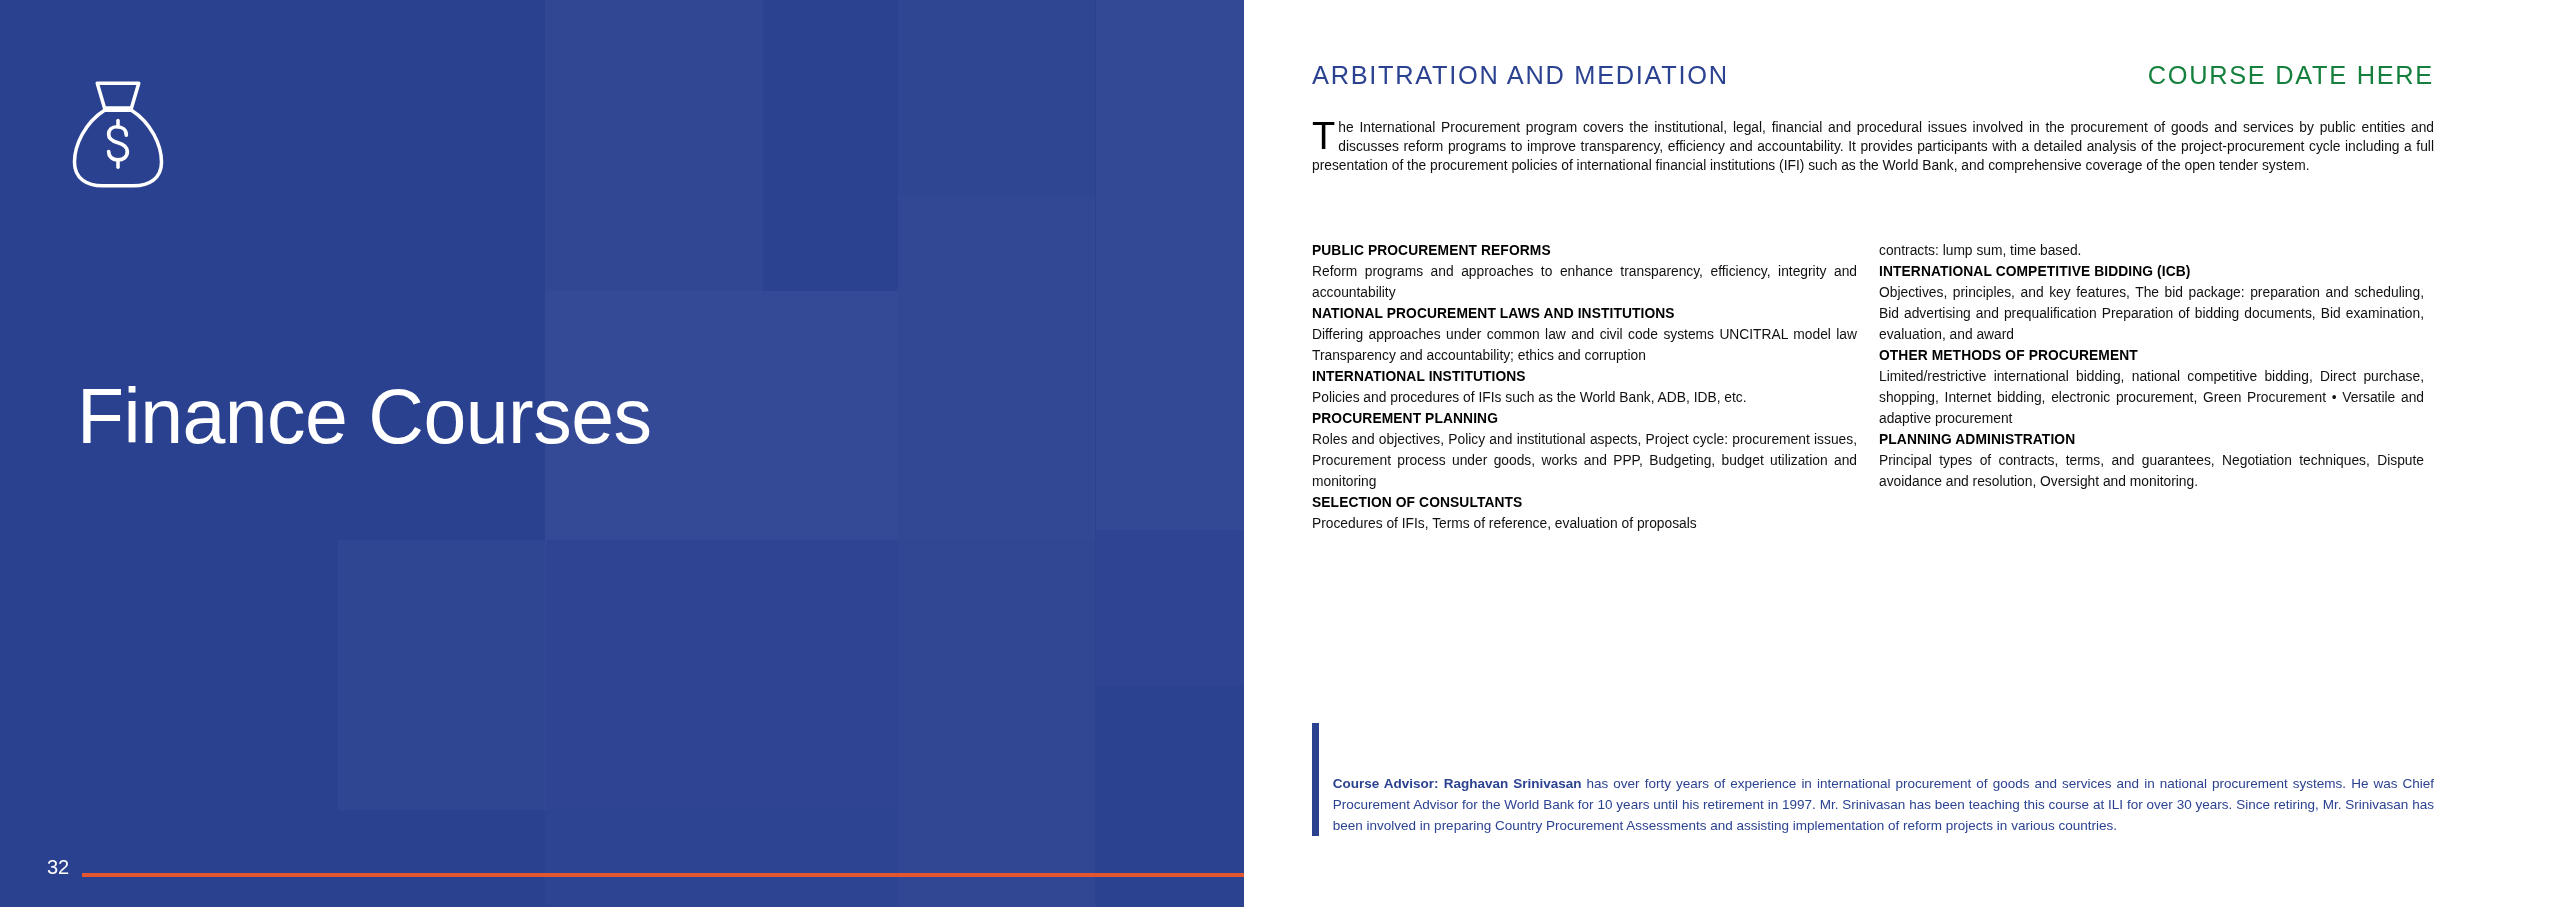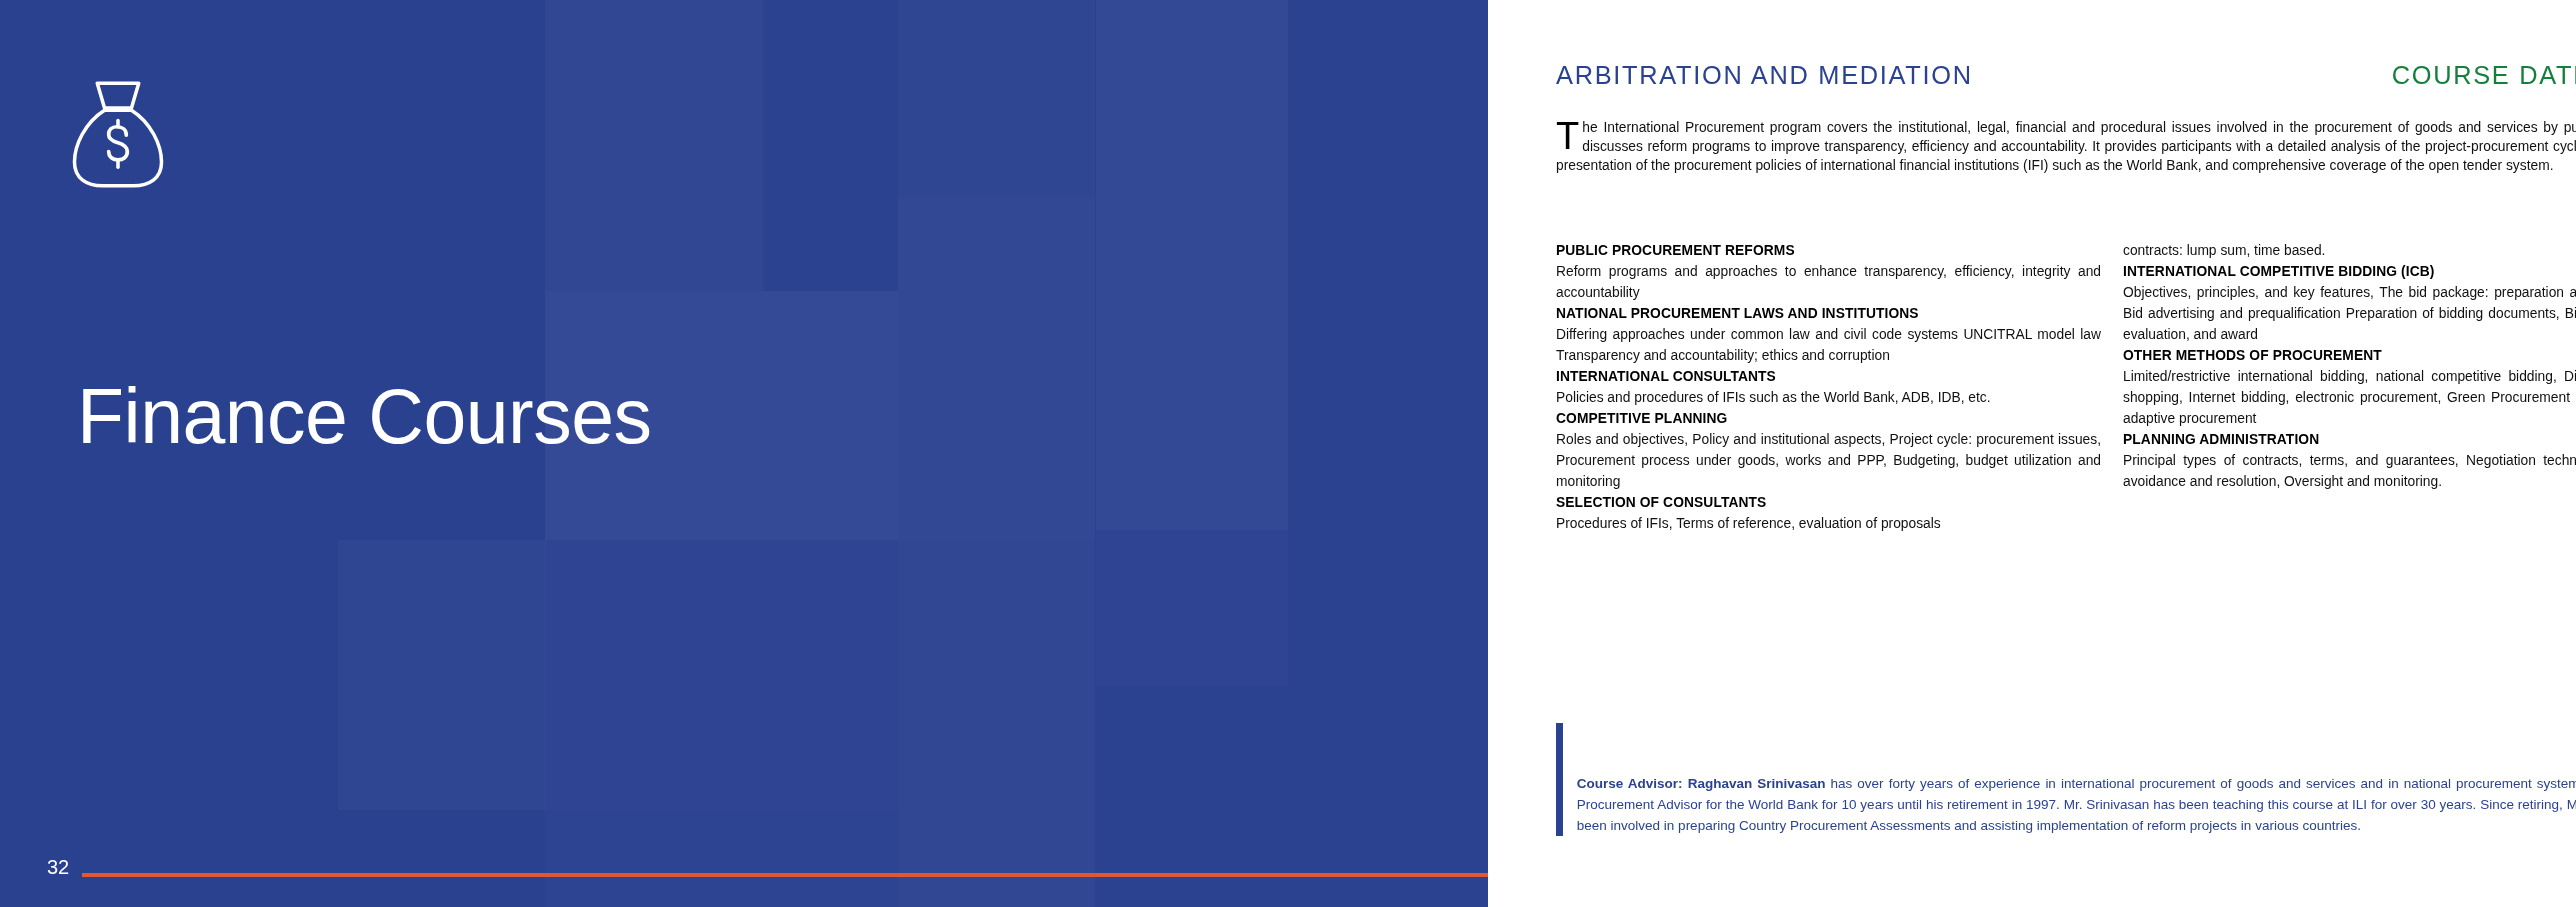--- a/index.html
+++ b/index.html
@@ -17,21 +17,21 @@
   .spread {
     position: relative;
     width: 2576px;
     height: 908px;
     display: flex;
   }
 
   
   .left-page {
     position: relative;
-    width: 1488px;
+    width: 1244px;
     height: 908px;
     background: #2b4291;
     overflow: hidden;
     flex: 0 0 auto;
   }
   .pattern {
     position: absolute;
     inset: 0;
     pointer-events: none;
   }
@@ -263,23 +263,23 @@
         <span class="dropcap">T</span><span>he International Procurement program covers the institutional, legal, financial and procedural issues involved in the procurement of goods and services by public entities and discusses reform programs to improve transparency, efficiency and accountability. It provides participants with a detailed analysis of the project-procurement cycle including a full presentation of the procurement policies of international financial institutions (IFI) such as the World Bank, and comprehensive coverage of the open tender system.</span>
       </div>
 
       <div class="columns">
 
         <div class="col">
           <div class="sec-head">PUBLIC PROCUREMENT REFORMS</div>
           <div class="sec-body">Reform programs and approaches to enhance transparency, efficiency, integrity and accountability</div>
           <div class="sec-head">NATIONAL PROCUREMENT LAWS AND INSTITUTIONS</div>
           <div class="sec-body">Differing approaches under common law and civil code systems UNCITRAL model law Transparency and accountability; ethics and corruption</div>
-          <div class="sec-head">INTERNATIONAL CONSULTANTS</div>
+          <div class="sec-head">INTERNATIONAL INSTITUTIONS</div>
           <div class="sec-body">Policies and procedures of IFIs such as the World Bank, ADB, IDB, etc.</div>
-          <div class="sec-head">COMPETITIVE PLANNING</div>
+          <div class="sec-head">PROCUREMENT PLANNING</div>
           <div class="sec-body">Roles and objectives, Policy and institutional aspects, Project cycle: procurement issues, Procurement process under goods, works and PPP,  Budgeting, budget utilization and monitoring</div>
           <div class="sec-head">SELECTION OF CONSULTANTS</div>
           <div class="sec-body nojust">Procedures of IFIs, Terms of reference, evaluation of proposals</div>
         </div>
 
         <div class="col">
           <div class="sec-body nojust">contracts: lump sum, time based.</div>
           <div class="sec-head">INTERNATIONAL COMPETITIVE BIDDING (ICB)</div>
           <div class="sec-body">Objectives, principles, and key features, The bid package: preparation and scheduling, Bid advertising and prequalification Preparation of bidding documents, Bid examination, evaluation, and award</div>
           <div class="sec-head">OTHER METHODS OF PROCUREMENT</div>

